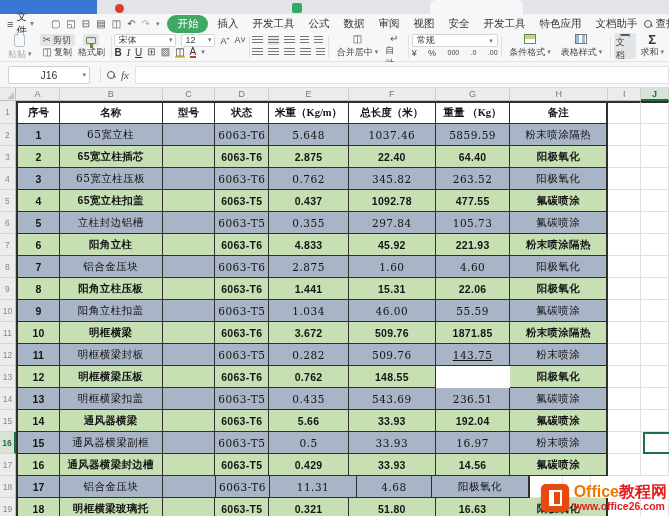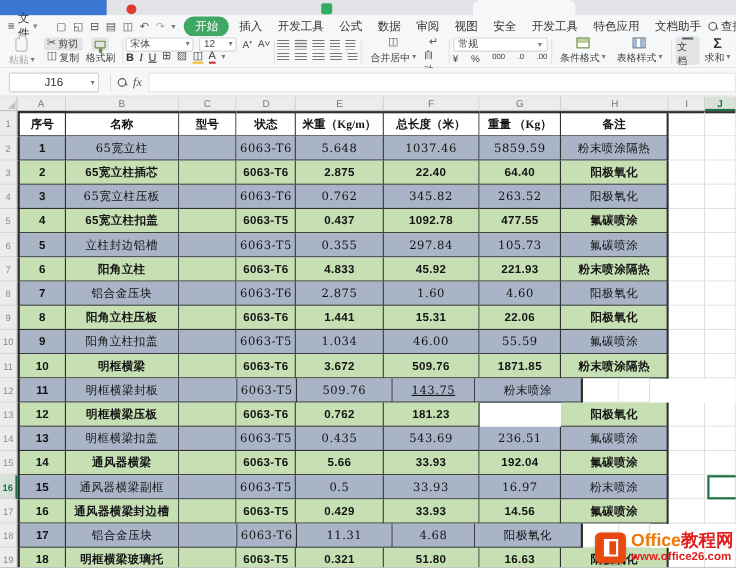--- a/index.html
+++ b/index.html
@@ -458,34 +458,35 @@
           <div class="cell  last" style="width: 98px;">粉末喷涂隔热</div>
           <div class="cell empty" style="width: 33px;"></div>
           <div class="cell empty" style="width: 28px;"></div>
         </div>
         <div class="g-row blue">
           <div class="rowh">12</div>
           <div class="cell first numcol" style="width: 44px;">11</div>
           <div class="cell " style="width: 103px;">明框横梁封板</div>
           <div class="cell " style="width: 53px;"></div>
           <div class="cell " style="width: 54px;">6063-T5</div>
+          <div class="cell " style="width: 80px;">0.282</div>
           <div class="cell " style="width: 87px;">509.76</div>
           <div class="cell " style="width: 75px; text-decoration: underline;">143.75</div>
           <div class="cell  last" style="width: 98px;">粉末喷涂</div>
           <div class="cell empty" style="width: 33px;"></div>
           <div class="cell empty" style="width: 28px;"></div>
         </div>
         <div class="g-row green">
           <div class="rowh">13</div>
           <div class="cell first numcol" style="width: 44px;">12</div>
           <div class="cell " style="width: 103px;">明框横梁压板</div>
           <div class="cell " style="width: 53px;"></div>
           <div class="cell " style="width: 54px;">6063-T6</div>
           <div class="cell " style="width: 80px;">0.762</div>
-          <div class="cell " style="width: 87px;">181.23</div>
+          <div class="cell " style="width: 87px;">148.55</div>
           <div class="cell " style="width: 75px; margin-top: 48px;">138.10</div>
           <div class="cell  last" style="width: 98px;">阳极氧化</div>
           <div class="cell empty" style="width: 33px;"></div>
           <div class="cell empty" style="width: 28px;"></div>
         </div>
         <div class="g-row blue">
           <div class="rowh">14</div>
           <div class="cell first numcol" style="width: 44px;">13</div>
           <div class="cell " style="width: 103px;">明框横梁扣盖</div>
           <div class="cell " style="width: 53px;"></div>

